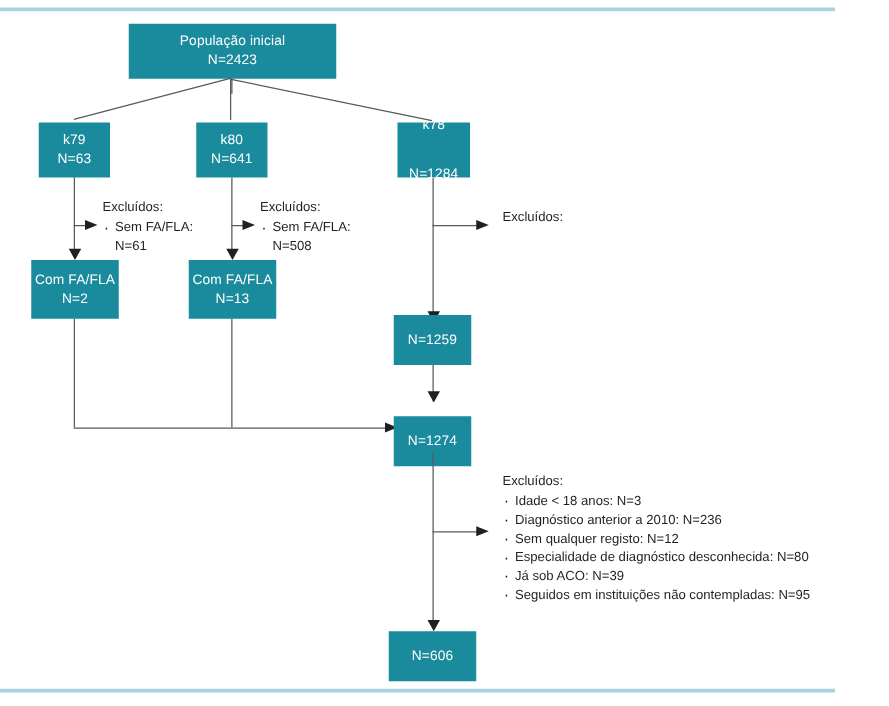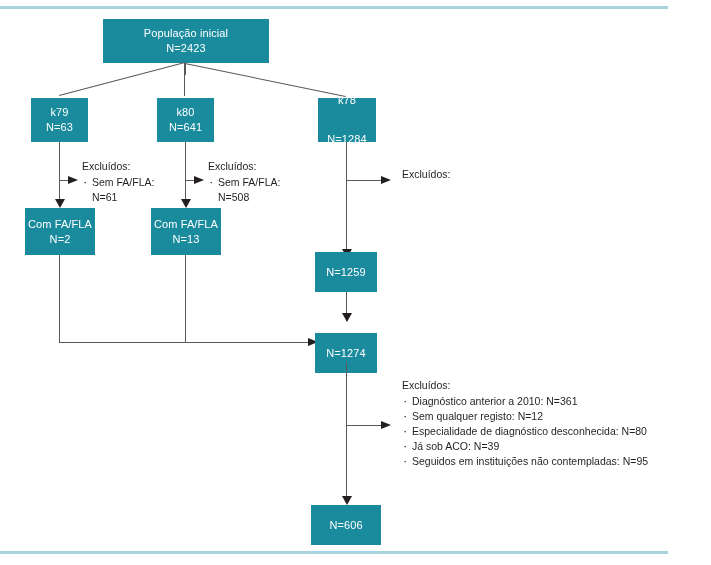--- a/index.html
+++ b/index.html
@@ -194,21 +194,22 @@
   </div>
 
   <div class="vline" style="left:346px; top:362px; height:140px;"></div>
   <div class="arrow-down" style="left:341.5px; top:496px;"></div>
   <div class="hline" style="left:346px; top:425px; width:36px;"></div>
   <div class="arrow-right" style="left:381px; top:420.5px;"></div>
 
   <div class="note" style="left:402px; top:378px; width:295px;">
     <span class="hdr">Excluídos:</span>
     <ul>
-      <li>Diagnóstico anterior a 2010: N=361</li>
+      <li>Idade &lt; 18 anos: N=3</li>
+      <li>Diagnóstico anterior a 2010: N=236</li>
       <li>Sem qualquer registo: N=12</li>
       <li>Especialidade de diagnóstico desconhecida: N=80</li>
       <li>Já sob ACO: N=39</li>
       <li>Seguidos em instituições não contempladas: N=95</li>
     </ul>
   </div>
 
   <div class="box" style="left:311px; top:505px; width:70px; height:40px;">
     <span class="l2">N=606</span>
   </div>

